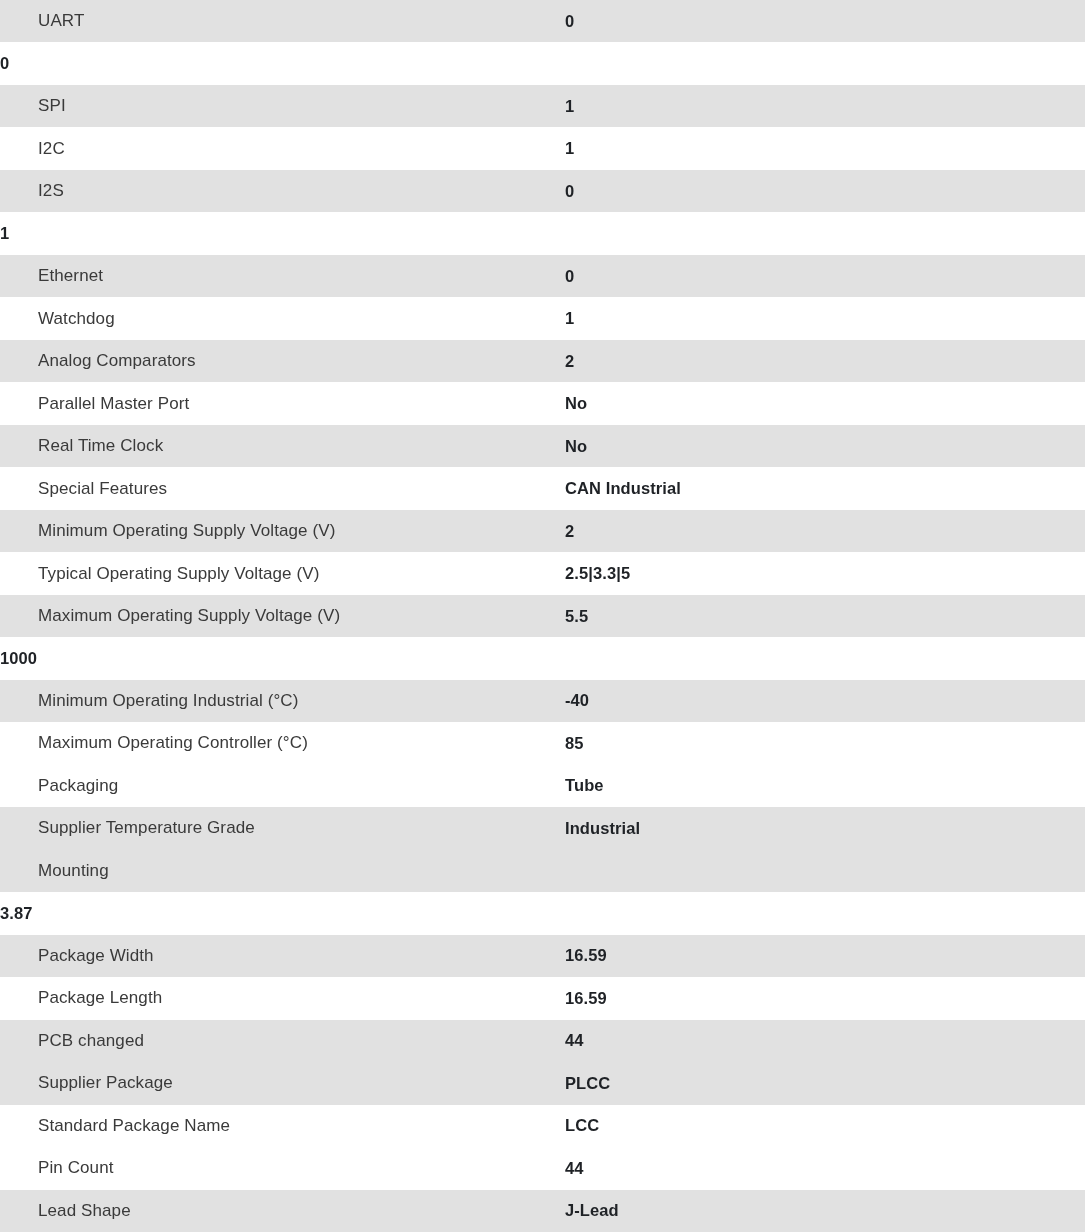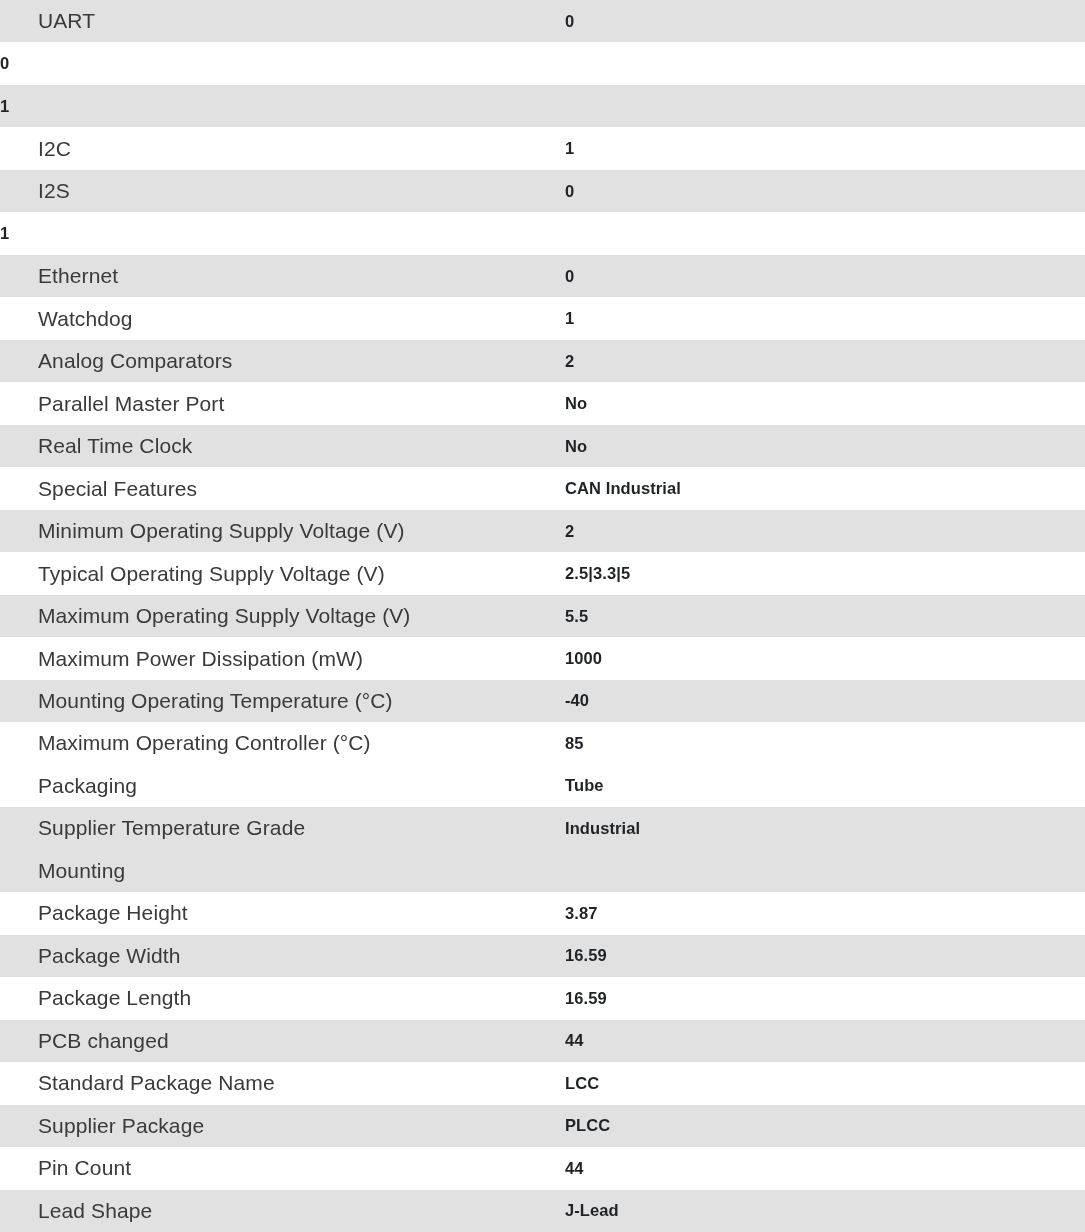--- a/index.html
+++ b/index.html
@@ -18,21 +18,21 @@
     flex: 1 1 0;
     display: flex;
     align-items: center;
   }
   .row.striped {
     background: var(--stripe-bg, #e1e1e1);
   }
   .cell.label {
     flex: 0 0 565px;
     padding-left: 38px;
-    font-size: 21px;
+    font-size: 17px;
     font-weight: 400;
     color: var(--label-color, #3a3a3a);
     letter-spacing: 0.1px;
     white-space: nowrap;
     overflow: hidden;
   }
   .cell.value {
     flex: 1 1 auto;
     font-size: 16.5px;
     font-weight: 700;
@@ -49,20 +49,21 @@
   <div class="row striped">
     <div class="cell label">UART</div>
     <div class="cell value">0</div>
   </div>
 
   <div class="row">
     <div class="cell value">0</div>
   </div>
 
   <div class="row striped">
+    <div class="cell label">SPI</div>
     <div class="cell value">1</div>
   </div>
 
   <div class="row">
     <div class="cell label">I2C</div>
     <div class="cell value">1</div>
   </div>
 
   <div class="row striped">
     <div class="cell label">I2S</div>
@@ -112,26 +113,25 @@
     <div class="cell label">Typical Operating Supply Voltage (V)</div>
     <div class="cell value">2.5|3.3|5</div>
   </div>
 
   <div class="row striped">
     <div class="cell label">Maximum Operating Supply Voltage (V)</div>
     <div class="cell value">5.5</div>
   </div>
 
   <div class="row">
-    <div class="cell label">Maximum Power Dissipation (mW)</div>
     <div class="cell value">1000</div>
   </div>
 
   <div class="row striped">
-    <div class="cell label">Mounting Operating Temperature (°C)</div>
+    <div class="cell label">Minimum Operating Industrial (°C)</div>
     <div class="cell value">-40</div>
   </div>
 
   <div class="row">
     <div class="cell label">Maximum Operating Controller (°C)</div>
     <div class="cell value">85</div>
   </div>
 
   <div class="row">
     <div class="cell label">Packaging</div>
@@ -141,47 +141,46 @@
   <div class="row striped">
     <div class="cell label">Supplier Temperature Grade</div>
     <div class="cell value">Industrial</div>
   </div>
 
   <div class="row striped">
     <div class="cell label">Mounting</div>
   </div>
 
   <div class="row">
-    <div class="cell label">Package Height</div>
     <div class="cell value">3.87</div>
   </div>
 
   <div class="row striped">
     <div class="cell label">Package Width</div>
     <div class="cell value">16.59</div>
   </div>
 
   <div class="row">
     <div class="cell label">Package Length</div>
     <div class="cell value">16.59</div>
   </div>
 
   <div class="row striped">
     <div class="cell label">PCB changed</div>
     <div class="cell value">44</div>
   </div>
 
+  <div class="row striped">
+    <div class="cell label">Supplier Package</div>
+    <div class="cell value">PLCC</div>
+  </div>
+
   <div class="row">
     <div class="cell label">Standard Package Name</div>
     <div class="cell value">LCC</div>
-  </div>
-
-  <div class="row striped">
-    <div class="cell label">Supplier Package</div>
-    <div class="cell value">PLCC</div>
   </div>
 
   <div class="row">
     <div class="cell label">Pin Count</div>
     <div class="cell value">44</div>
   </div>
 
   <div class="row striped">
     <div class="cell label">Lead Shape</div>
     <div class="cell value">J-Lead</div>

